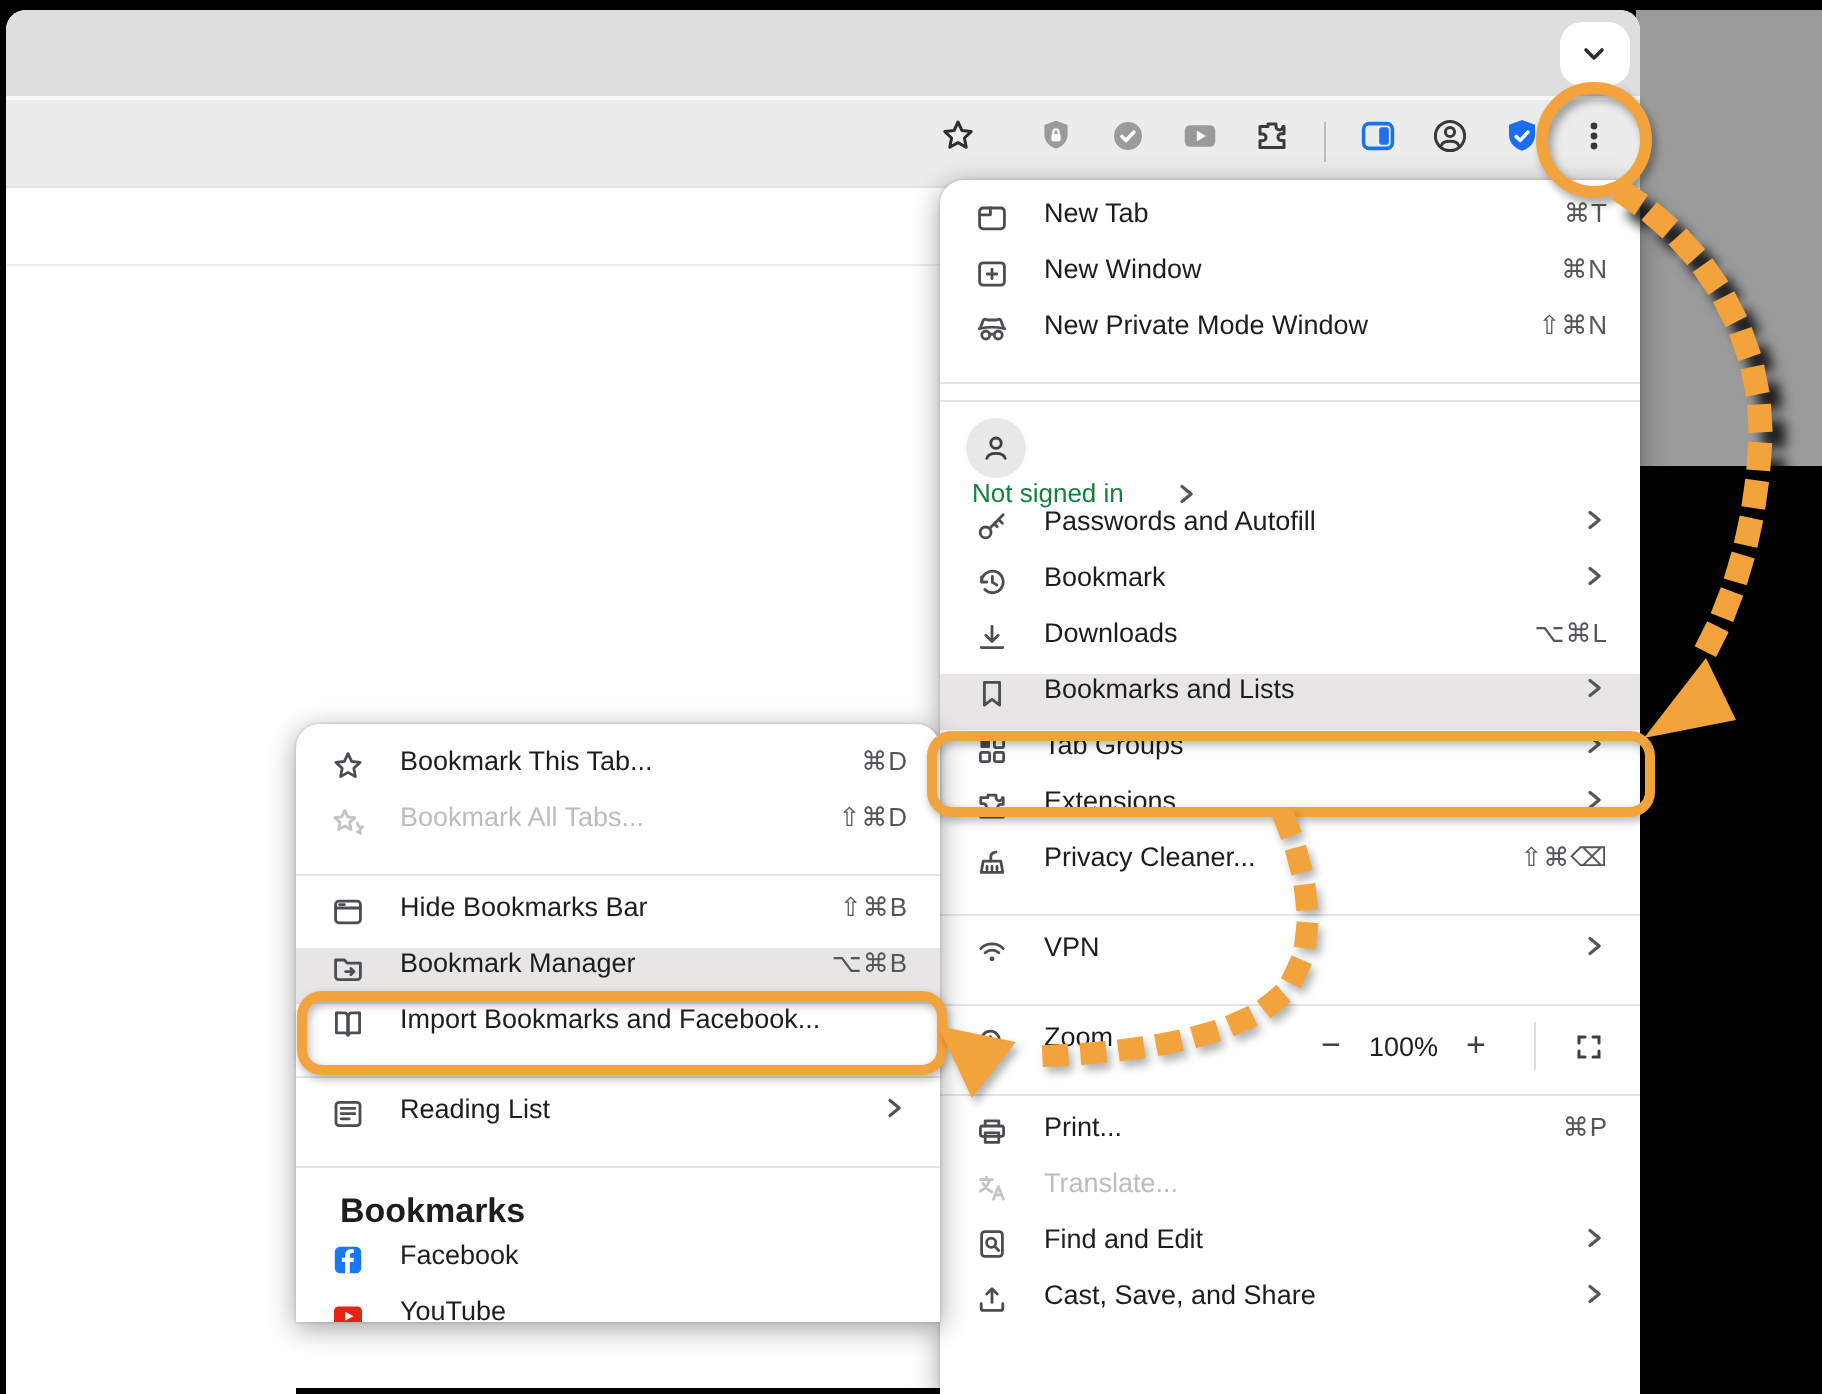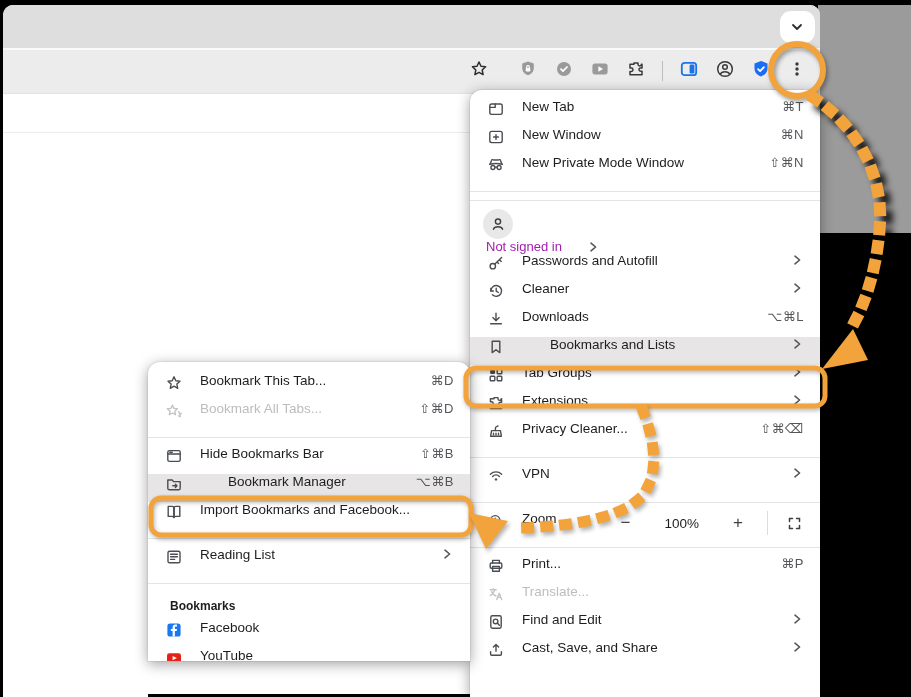--- a/index.html
+++ b/index.html
@@ -20,35 +20,35 @@
   .tbdiv{width:1px;height:20px;background:#bdbdbd;margin:0 8px;flex:0 0 auto;}
   .content{position:relative;height:604px;background:#fff;border-top:1px solid #e2e2e2;}
   .bmline{position:absolute;left:0;top:38px;width:100%;height:1px;background:#ededed;}
   
   .menu{position:absolute;background:#fff;border-radius:12px 12px 0 0;overflow:hidden;
         box-shadow:0 3px 14px rgba(0,0,0,.38),0 0 0 1px rgba(0,0,0,.05);}
   .menu.right{left:470px;top:90px;width:350px;height:607px;padding-top:9px;}
   .menu.left{left:148px;top:362px;width:322px;height:299px;padding-top:11px;}
   .menu-item{height:28px;display:flex;align-items:flex-start;padding:0 16px;color:#1d1d1f;font-size:13.5px;}
   .menu-item.tall{height:44px;flex-direction:column;}
-  .menu-item.highlighted{background:#e7e5e5;gap:28px;}
+  .menu-item.highlighted{background:#e7e5e5;}
   .menu-item.disabled{color:#bdbdbf;}
   .menu-item.disabled .mi-icon{color:#c4c4c6;}
   .mi-icon{width:20px;height:20px;margin-right:16px;color:#4a4d52;display:flex;align-items:center;justify-content:center;flex:0 0 auto;}
   .avatar-bubble{width:30px;height:30px;border-radius:50%;background:#e9e8e8;margin-right:12px;margin-left:-3px;
                  display:flex;align-items:center;justify-content:center;color:#3c3f43;flex:0 0 auto;}
   .mi-label{flex:1;white-space:nowrap;overflow:hidden;}
   .mi-right{display:flex;align-items:center;gap:8px;flex:0 0 auto;}
   .mi-shortcut{color:#55565a;font-size:13px;letter-spacing:.5px;}
-  .mi-secondary{color:#a21caf;font-size:13px;margin-right:16px;}
+  .mi-secondary{color:#15803d;font-size:13px;margin-right:16px;}
   .mi-chevron{width:14px;height:14px;color:#55565a;display:flex;align-items:center;}
   .menu-sep{height:1px;background:#e4e4e4;margin:8px 0;}
-  .menu-header{height:28px;display:flex;align-items:center;padding:0 22px;font-size:12px;font-weight:bold;color:#1d1d1f;}
+  .menu-header{height:28px;display:flex;align-items:center;padding:0 22px;font-size:17px;font-weight:bold;color:#1d1d1f;}
   .zoom-btn{font-size:17px;color:#3c3f43;width:22px;text-align:center;cursor:default;}
-  .zoom-level{font-size:13.5px;color:#1d1d1f;margin:0 20px;}
+  .zoom-level{font-size:13.5px;color:#1d1d1f;margin:0 0;}
   .vdiv{width:1px;height:24px;background:#dcdcdc;margin:0 10px;}
   .fs-icon{width:18px;height:18px;color:#3c3f43;display:flex;align-items:center;}
   
   .overlay{position:absolute;left:0;top:0;width:911px;height:697px;pointer-events:none;z-index:50;}
   .crop-line{position:absolute;left:148px;bottom:0;width:322px;height:3px;background:#000;z-index:60;}
 </style>
 </head>
 <body>
 
 <div class="canvas">
@@ -205,21 +205,21 @@
         </span>
       </div>
       <div class="menu-item">
         <span class="mi-icon">
           <svg width="18" height="18" viewBox="0 0 18 18" fill="none" stroke="currentColor" stroke-width="1.4" stroke-linecap="round" stroke-linejoin="round">
             <path d="M3.8 9a5.4 5.4 0 1 1 1.6 3.8"></path>
             <path d="M3.8 6.4V9h2.6"></path>
             <path d="M9.2 6.2v3l2.2 1.3"></path>
           </svg>
         </span>
-        <span class="mi-label">Cleaner</span>
+        <span class="mi-label">Bookmark</span>
         <span class="mi-right">
           <span class="mi-chevron">
             <svg width="14" height="14" viewBox="0 0 14 14" fill="none" stroke="currentColor" stroke-width="1.6" stroke-linecap="round" stroke-linejoin="round">
               <path d="M5 3.2L9.6 7 5 10.8"></path>
             </svg>
           </span>
         </span>
       </div>
       <div class="menu-item">
         <span class="mi-icon">

